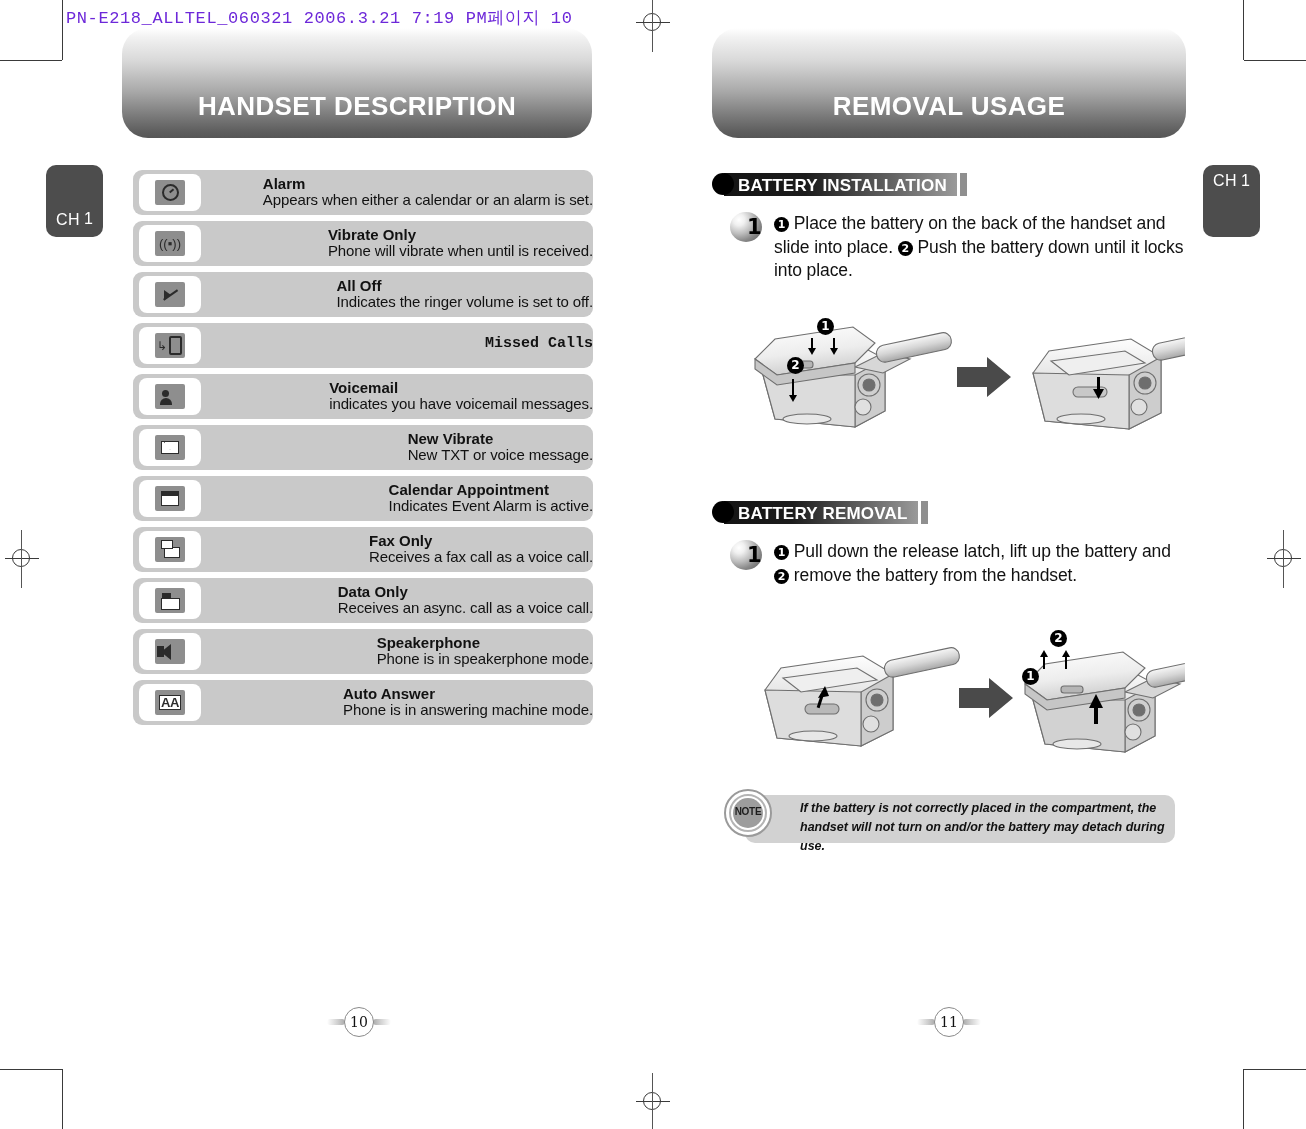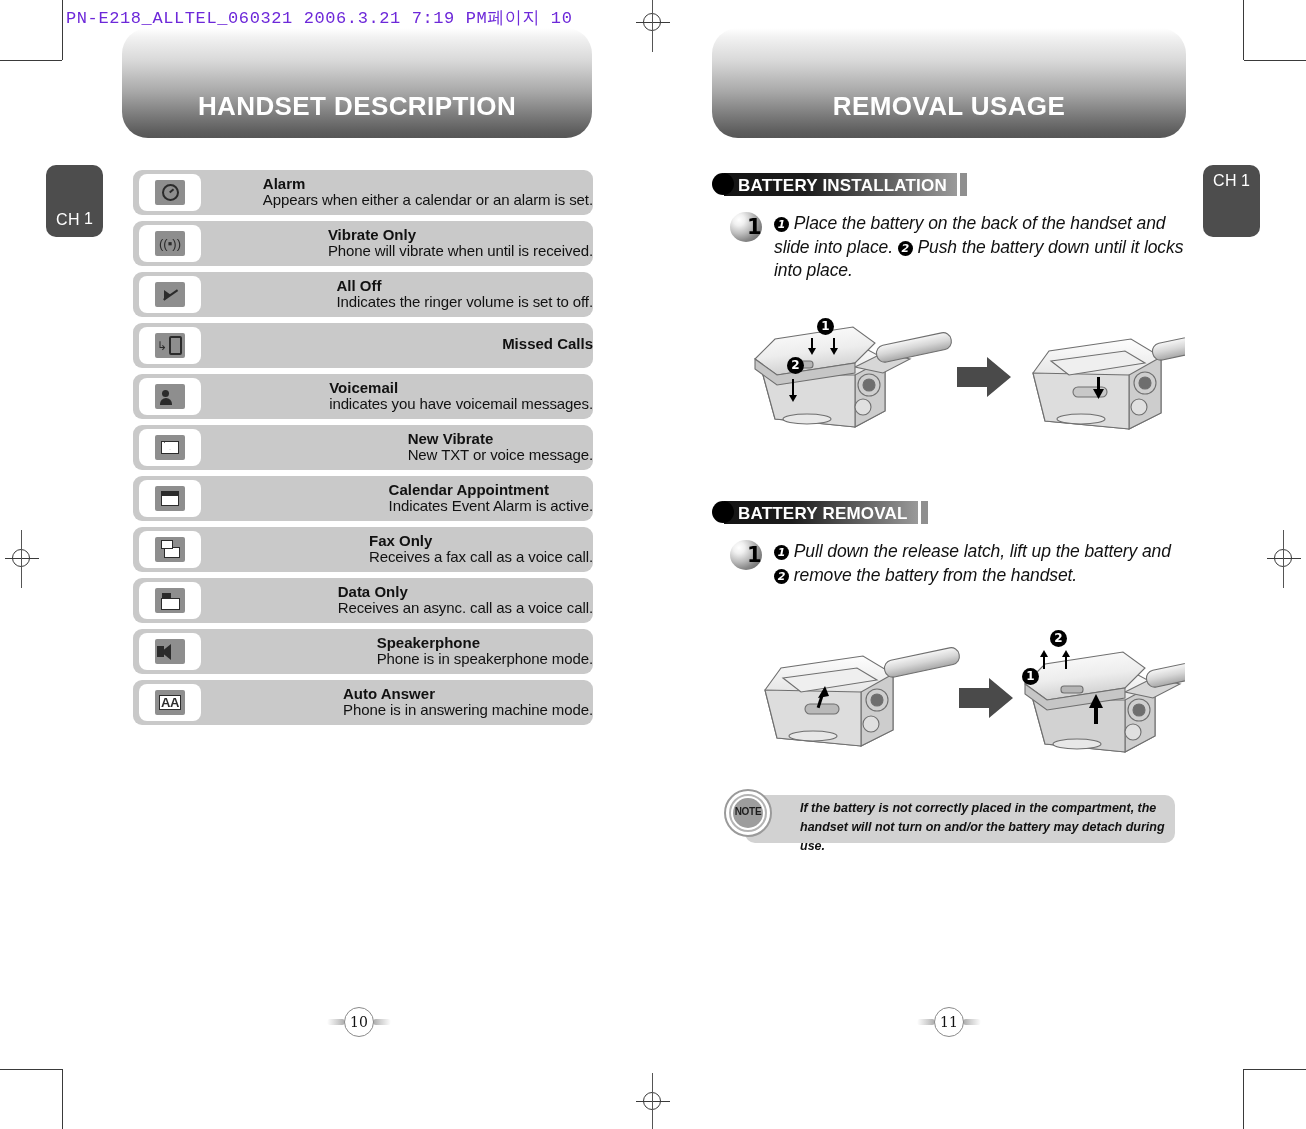--- a/index.html
+++ b/index.html
@@ -69,21 +69,21 @@
   }
   .irow .glyph{
     width:30px;height:25px;background:#8e8e8e;border-radius:2px;
     display:flex;align-items:center;justify-content:center;
     color:#2b2b2b;font-size:13px;line-height:1;
     position:relative;overflow:hidden;
   }
   .irow .txt{margin-left:12px;line-height:1.08;padding-bottom:1px;}
   .irow .ttl{font-size:15px;font-weight:bold;color:#111;letter-spacing:0;}
   .irow .dsc{font-size:15px;color:#111;letter-spacing:-.1px;}
-  .irow.single .txt{transform:translateY(-1px);}
+  .irow.single .txt{transform:translateY(-1px);font-family:Liberation Mono, monospace;}
 
   
   .g-alarm::before{content:"";position:absolute;width:13px;height:13px;border:2px solid #2b2b2b;border-radius:50%;}
   .g-alarm::after{content:"";position:absolute;width:5px;height:1.6px;background:#2b2b2b;transform:translate(1px,-2px) rotate(-40deg);}
   .g-vib{font-size:12px;}
   .g-alloff::before{content:"";position:absolute;width:0;height:0;border-left:7px solid #2b2b2b;border-top:5px solid transparent;border-bottom:5px solid transparent;transform:translateX(-3px);}
   .g-alloff::after{content:"";position:absolute;width:17px;height:1.6px;background:#2b2b2b;transform:rotate(-35deg);}
   .g-missed::before{content:"";position:absolute;width:9px;height:15px;border:2px solid #2b2b2b;border-radius:2px;transform:translateX(5px);}
   .g-missed::after{content:"↳";position:absolute;font-size:12px;transform:translateX(-8px);}
   .g-vm::before{content:"";position:absolute;width:7px;height:7px;background:#2b2b2b;border-radius:50%;transform:translate(-5px,-3px);}
@@ -117,21 +117,21 @@
     width:38px;height:30px;flex:0 0 auto;position:relative;margin-right:6px;
   }
   .ballnum .sphere{
     position:absolute;left:0;top:0;width:32px;height:30px;border-radius:50%;
     background:radial-gradient(circle at 28% 26%,#ffffff 0%,#f0f0f0 18%,#bdbdbd 44%,#8a8a8a 66%,#6b6b6b 86%,#7d7d7d 100%);
   }
   .ballnum .n{
     position:absolute;left:17px;top:3px;font-size:21px;font-weight:bold;color:#000;
     font-family:"DejaVu Sans", sans-serif;
   }
-  .steptext{font-size:17.5px;line-height:1.35;color:#111;letter-spacing:-.1px;max-width:410px;font-style:italic;}
+  .steptext{font-size:17.5px;line-height:1.35;color:#111;letter-spacing:-.1px;max-width:410px;}
   .bnum{
     display:inline-block;width:15px;height:15px;border-radius:50%;background:#000;color:#fff;
     font-size:11px;line-height:15px;text-align:center;font-weight:bold;vertical-align:1px;
     font-family:"DejaVu Sans", sans-serif;
   }
 
   
   .illu{position:absolute;}
 
   .callout{position:absolute;font-size:0;}

